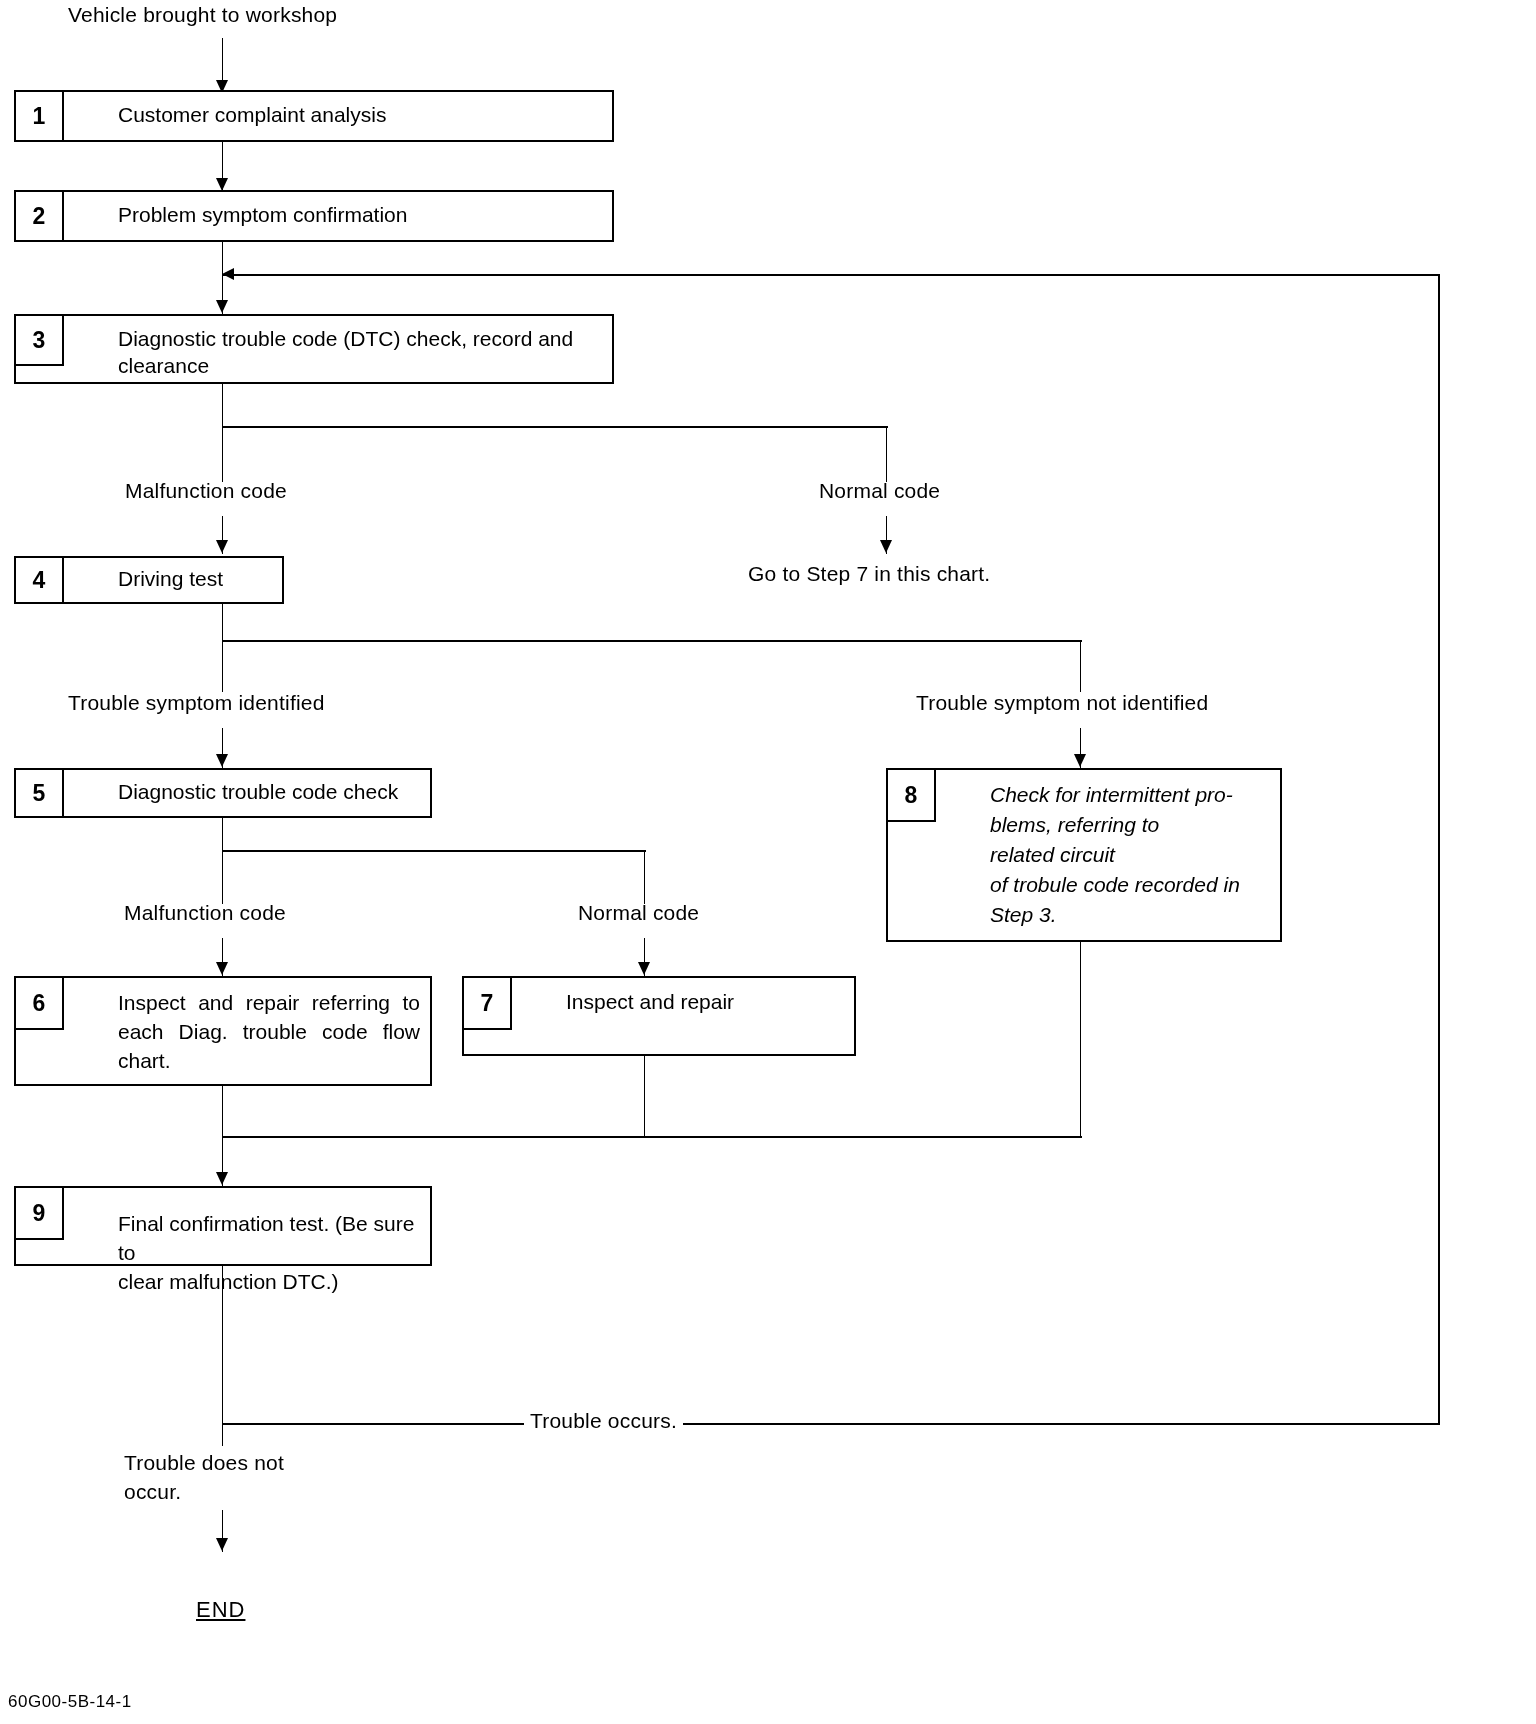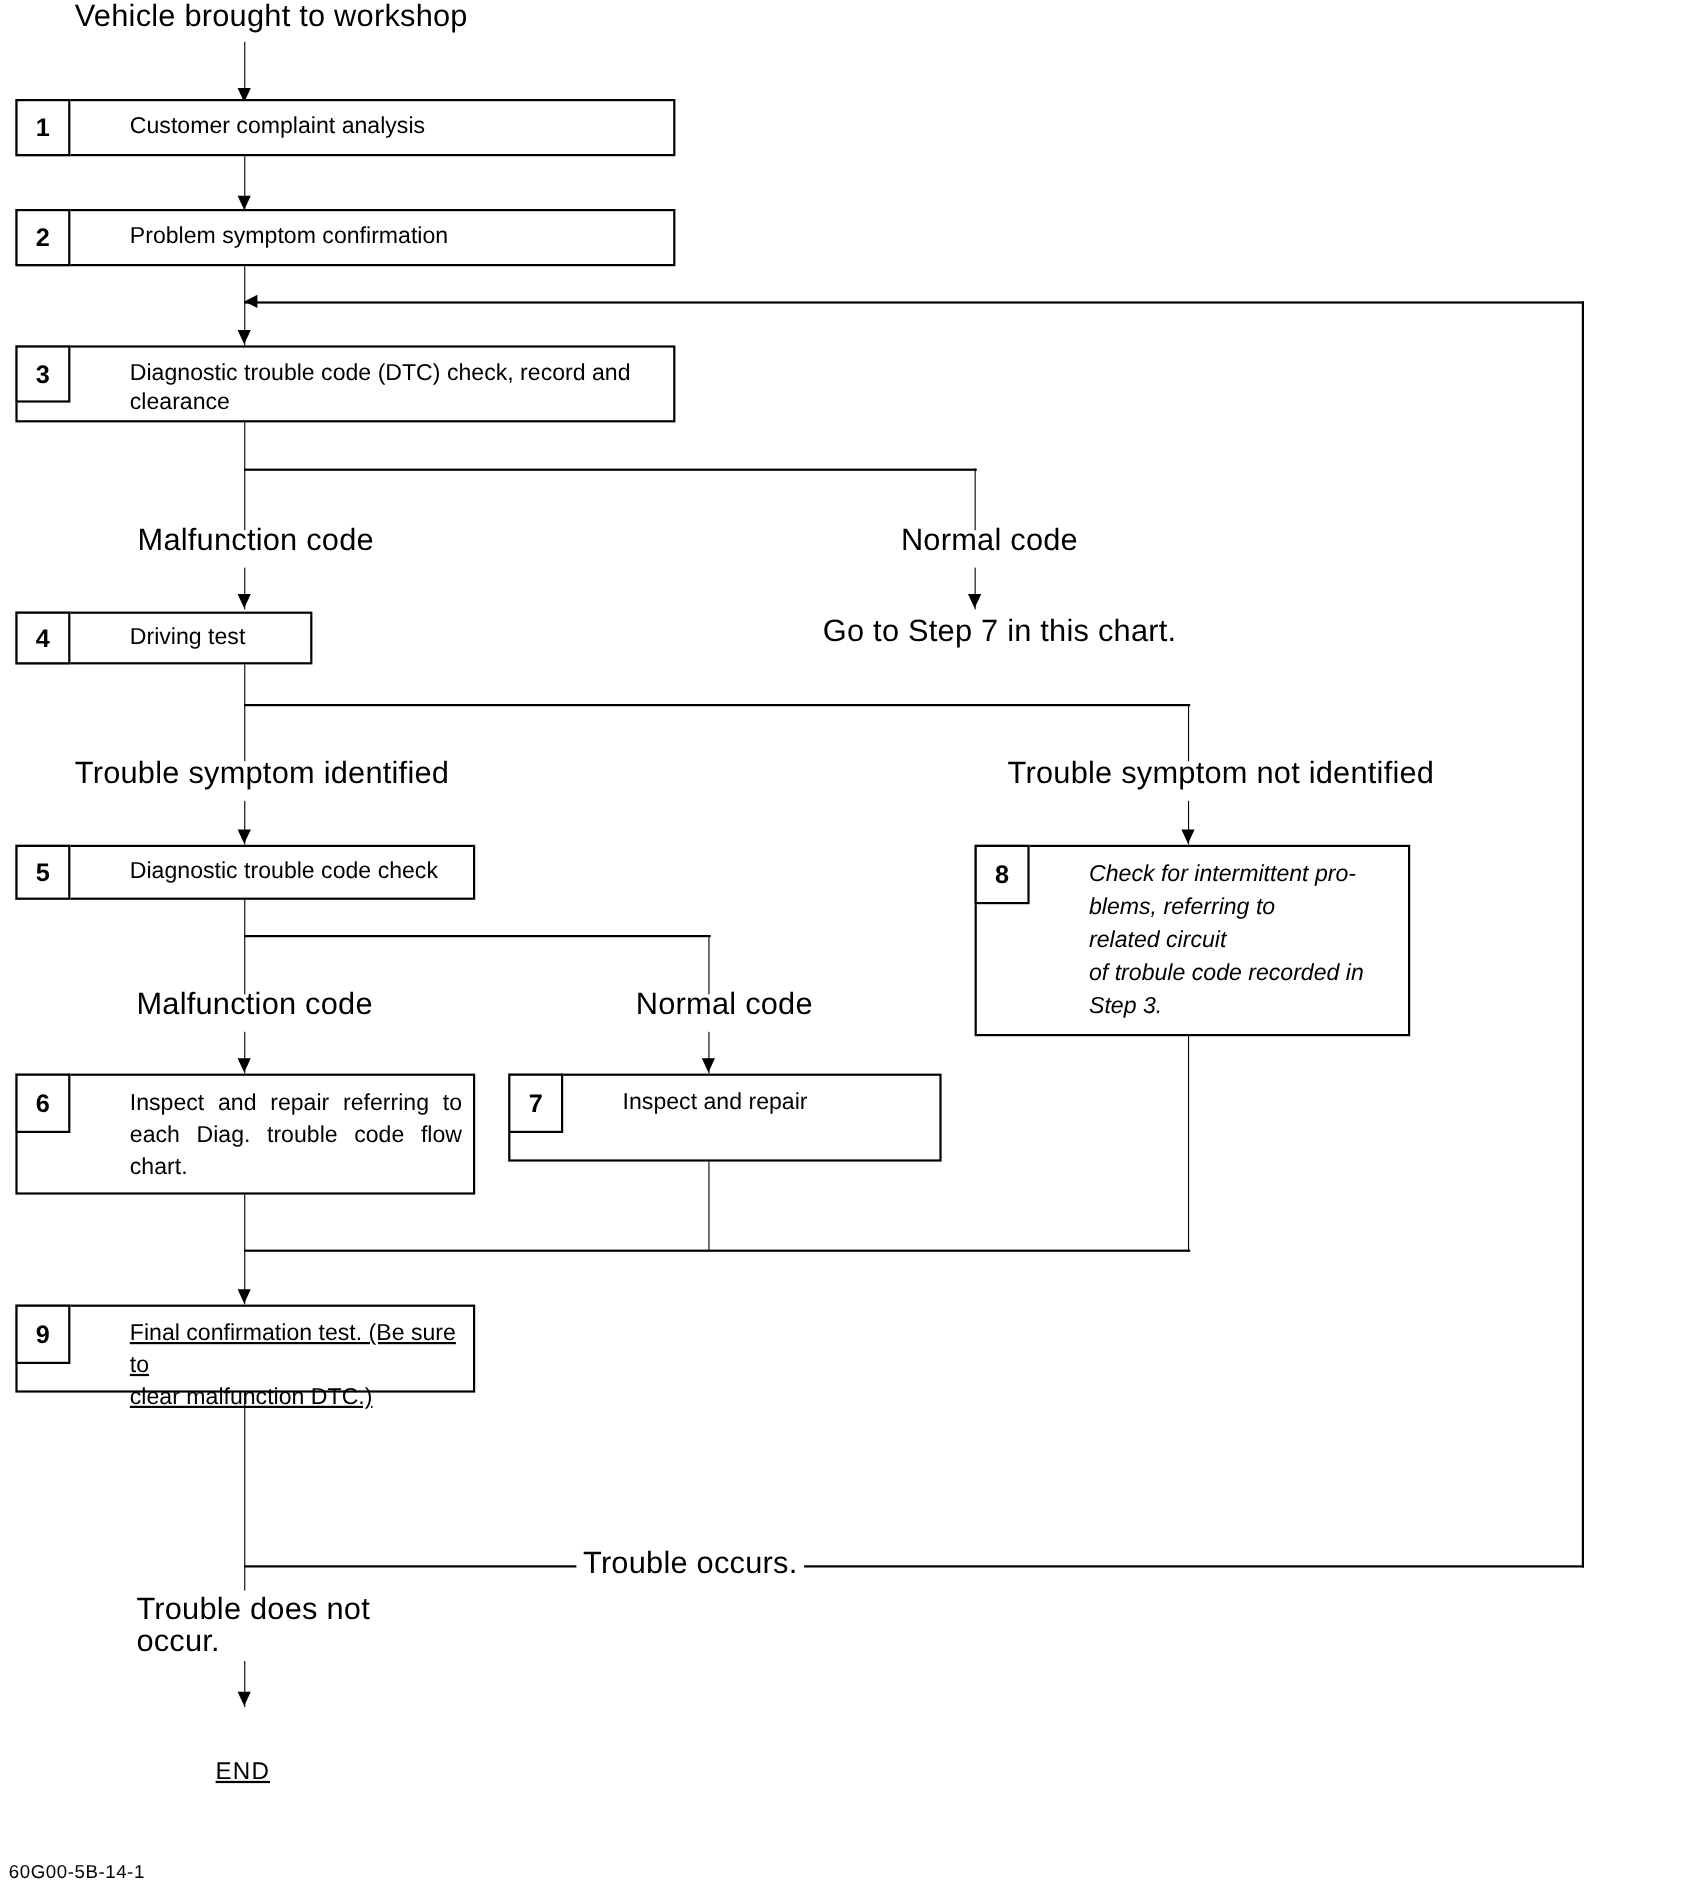--- a/index.html
+++ b/index.html
@@ -14,21 +14,21 @@
   #page {
     position: relative;
     width: 1536px;
     height: 1724px;
     background: #ffffff;
     overflow: hidden;
   }
 
   .label {
     position: absolute;
-    font-size: 28px;
+    font-size: 21px;
     line-height: 26px;
     letter-spacing: 0.2px;
     white-space: pre;
     color: #000;
   }
 
   .step-box {
     position: absolute;
     border: 2px solid #000;
     box-sizing: border-box;
@@ -210,21 +210,21 @@
   </div>
 
   <div class="vline thin" style="left:222px; top:1086px; height:100px;"></div>
   <div class="vline thin" style="left:644px; top:1056px; height:82px;"></div>
   <div class="vline thin" style="left:1080px; top:942px; height:196px;"></div>
   <div class="hline" style="left:222px; top:1136px; width:860px;"></div>
   <div class="arrow-down" style="left:216px; top:1172px;"></div>
 
   <div class="step-box" style="left:14px; top:1186px; width:418px; height:80px;">
     <div class="step-num" style="height:54px;">9</div>
-    <div class="step-text" style="top:9px; left:62px; line-height:29px;text-decoration:underline;">Final confirmation test. (Be sure to
+    <div class="step-text" style="top:21px; left:62px; line-height:29px;">Final confirmation test. (Be sure to
 clear malfunction DTC.)</div>
   </div>
 
   <div class="vline thin" style="left:222px; top:1266px; height:180px;"></div>
   <div class="hline" style="left:222px; top:1423px; width:1218px;"></div>
   <div class="label" style="left:524px; top:1408px; background:#fff; padding:0 6px;">Trouble occurs.</div>
 
   <div class="label" style="left:124px; top:1448px; white-space:pre-line; line-height:29px;">Trouble does not
 occur.</div>
 

